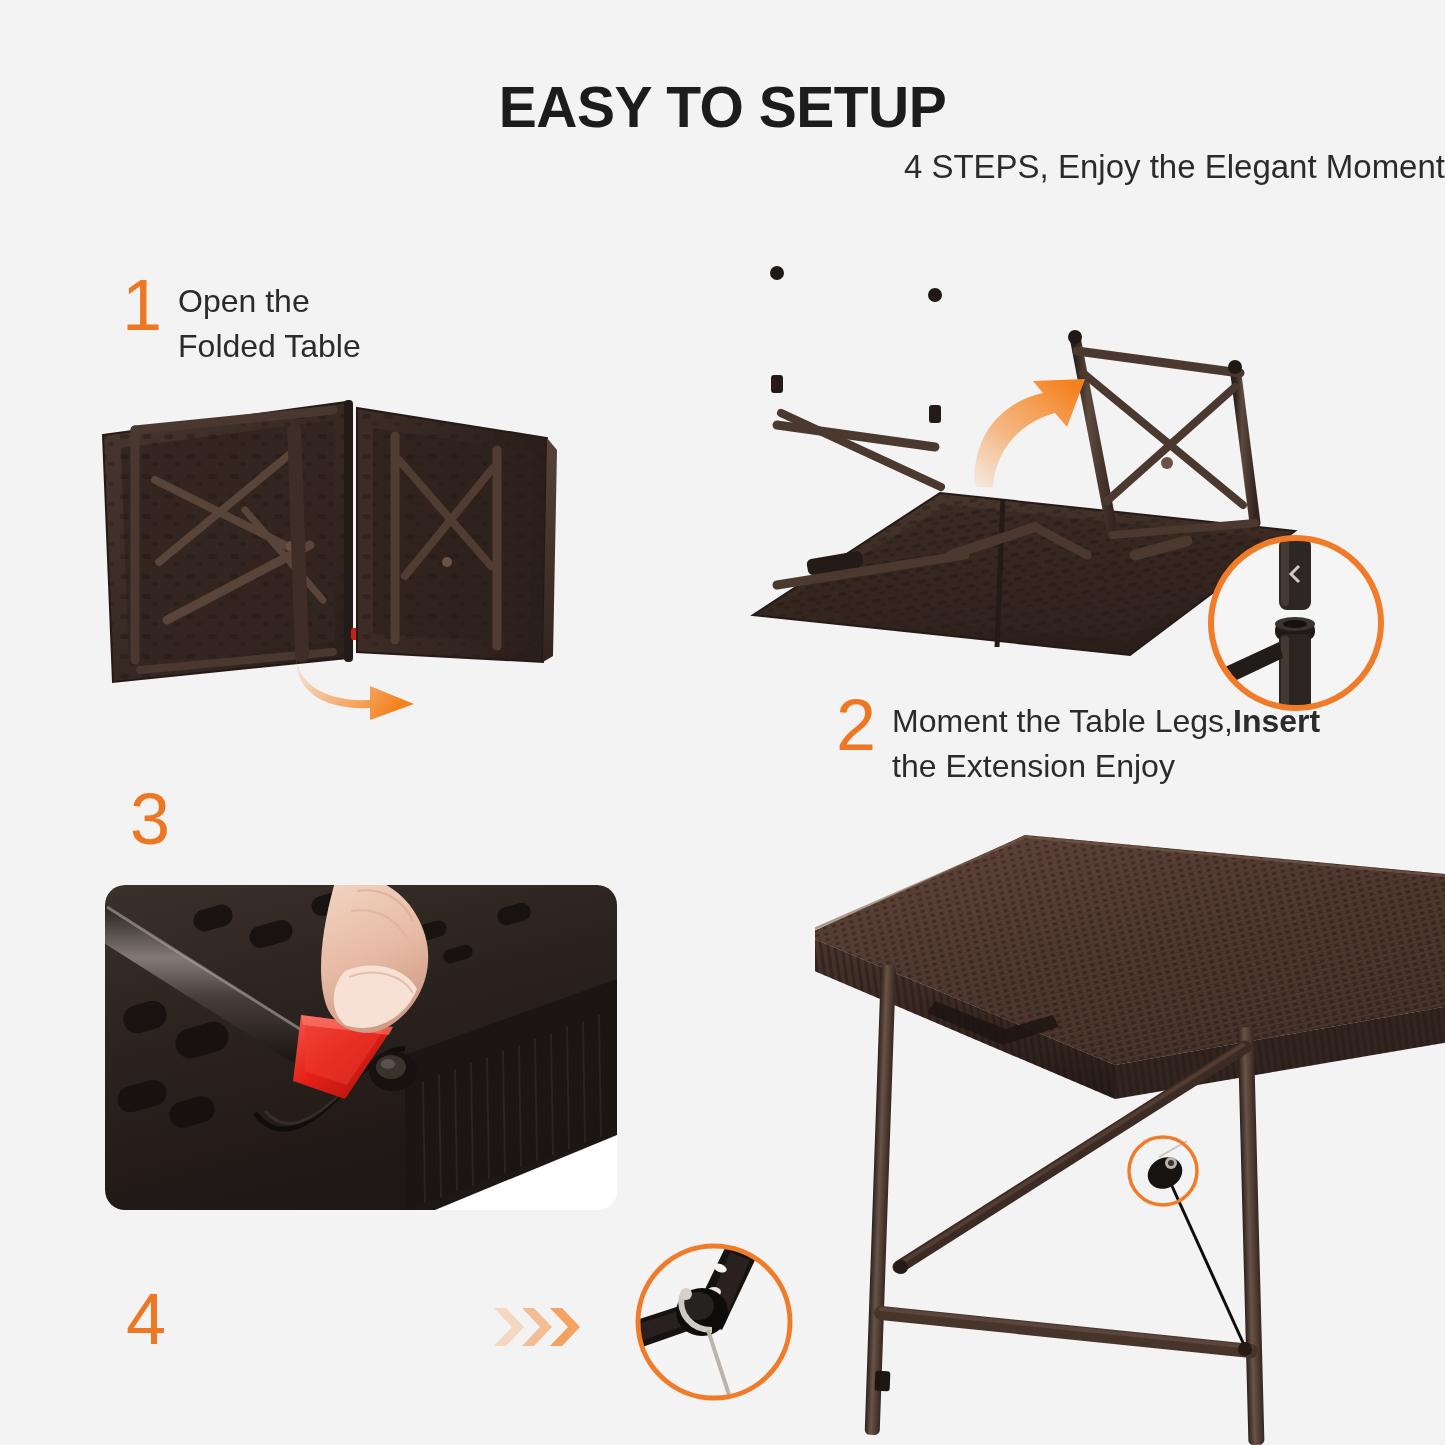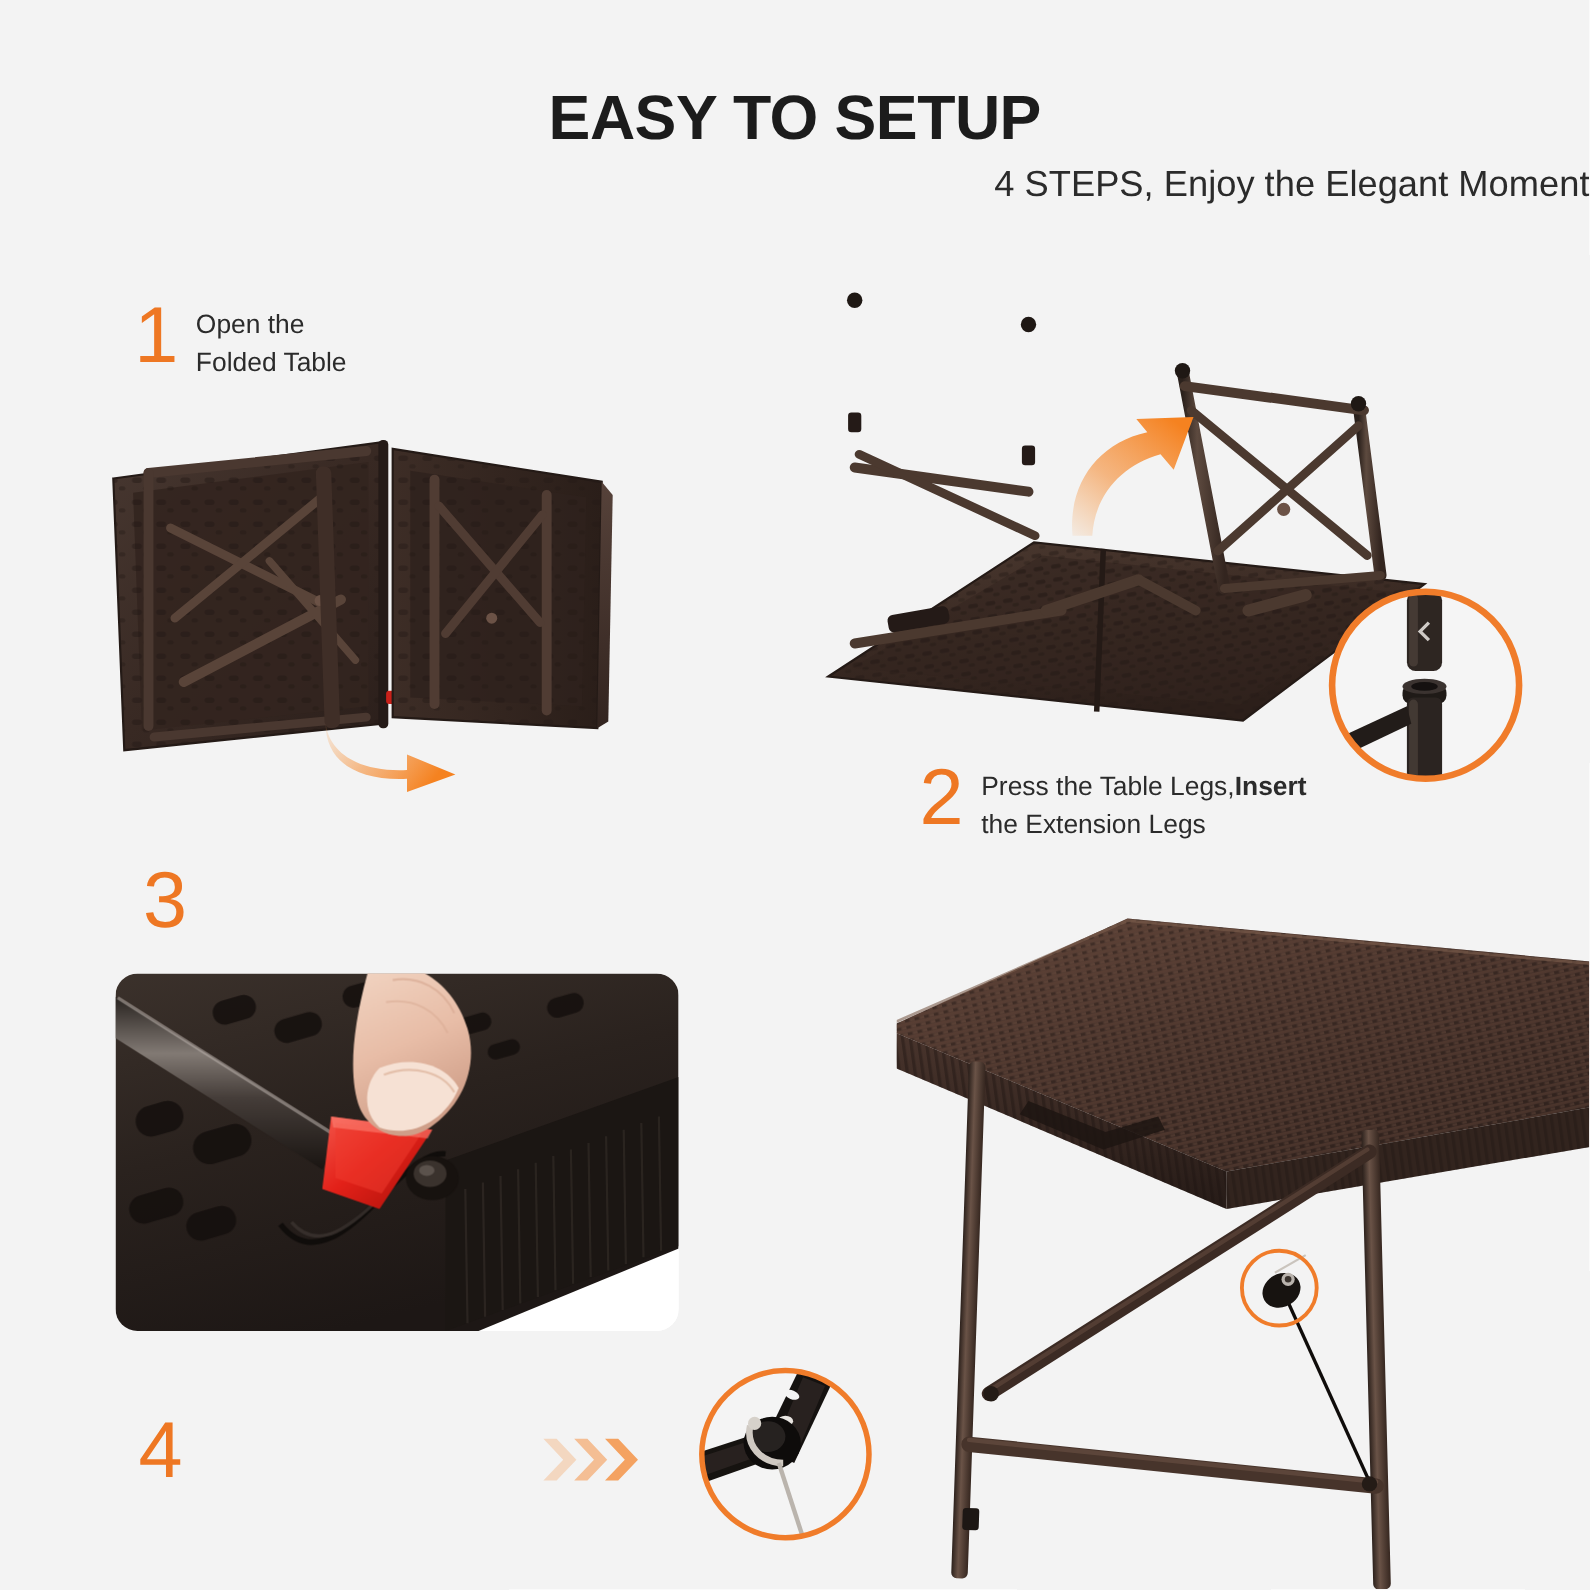--- a/index.html
+++ b/index.html
@@ -42,21 +42,21 @@
   .step { position: absolute; display: flex; align-items: flex-start; }
   .step-num {
     color: #ee7723;
     font-size: 72px;
     font-weight: 400;
     line-height: 0.92;
     margin-right: 16px;
     font-family: "Liberation Sans", sans-serif;
   }
   .step-text {
-    font-size: 24px;
+    font-size: 32px;
     line-height: 1.42;
     color: #2b2b2b;
     padding-top: 7px;
     white-space: pre-line;
   }
   .step-text .bold { font-weight: 600; text-align: center; }
 
   #step1 { left: 122px; top: 272px; }
   #step2 { left: 836px; top: 692px; }
   #step3 { left: 130px; top: 786px; }
@@ -487,21 +487,21 @@
   </div>
 
   <div class="step" id="step1">
     <div class="step-num">1</div>
     <div class="step-text">Open the
 Folded Table</div>
   </div>
 
   <div class="step" id="step2">
     <div class="step-num">2</div>
-    <div class="step-text"><span>Press the Table Legs,</span><span class="bold">Insert</span><br><span>the Extension Legs</span></div>
+    <div class="step-text"><span>Moment the Table Legs,</span><span class="bold">Insert</span><br><span>the Extension Enjoy</span></div>
   </div>
 
   <div class="step" id="step3">
     <div class="step-num">3</div>
   </div>
 
   <div class="step" id="step4">
     <div class="step-num">4</div>
   </div>
 

